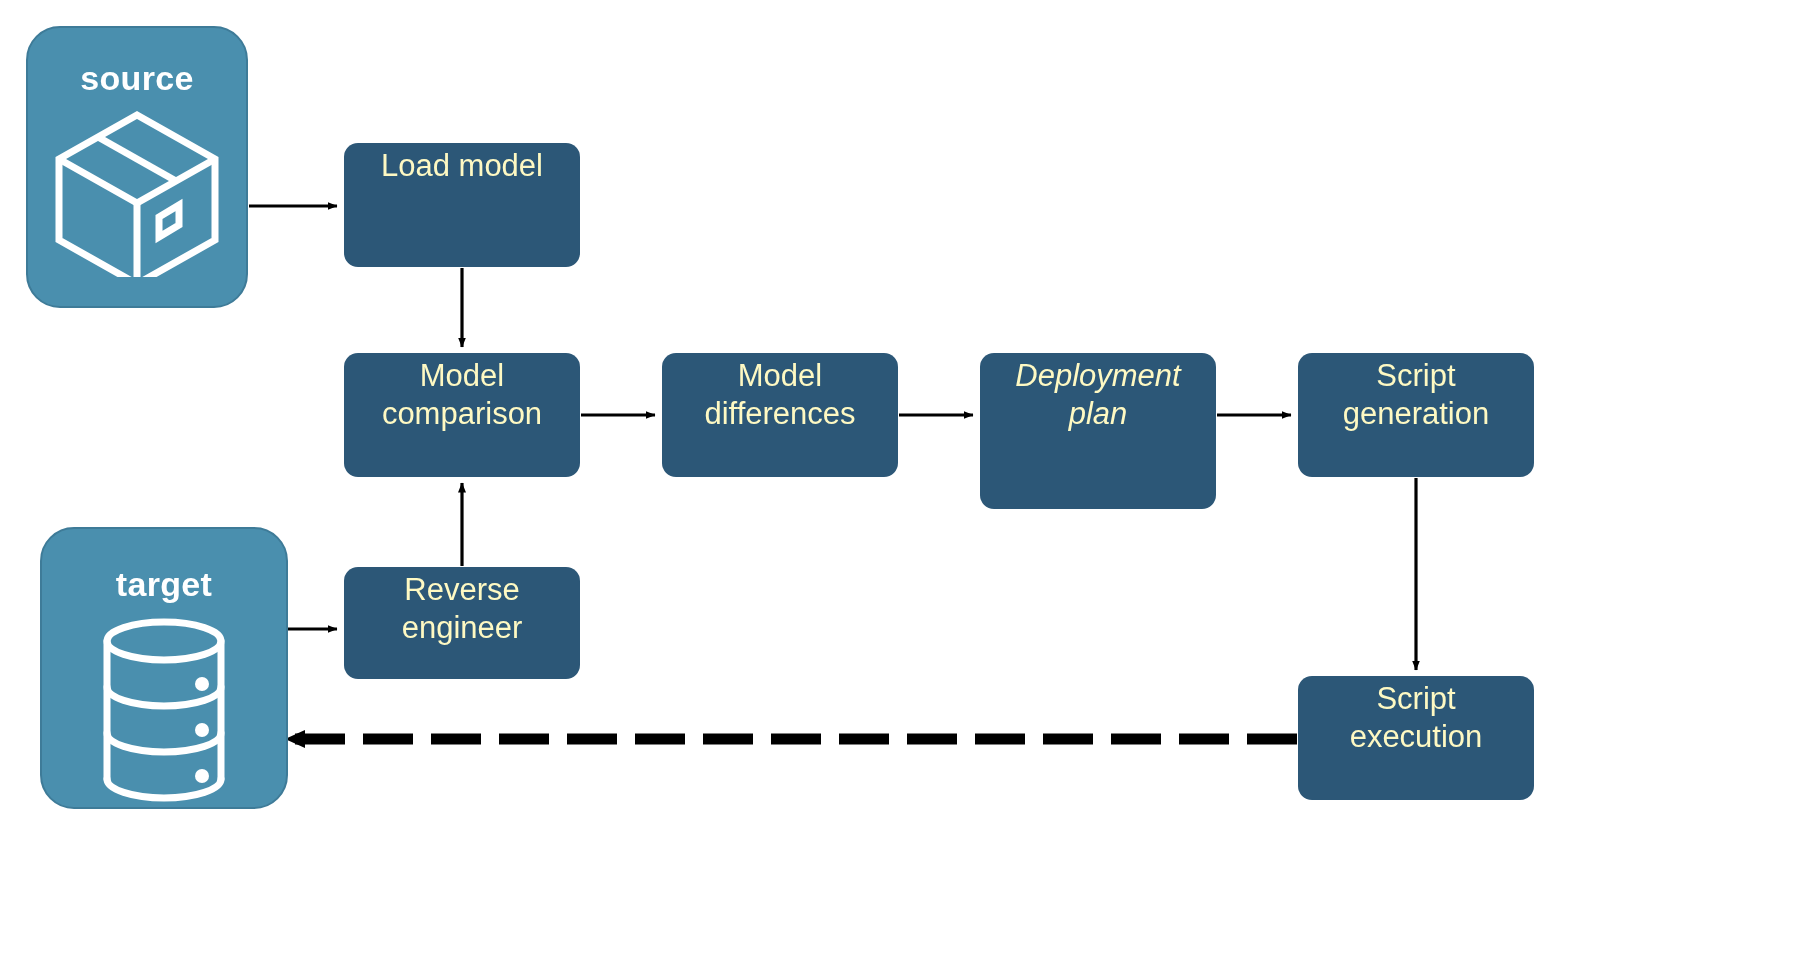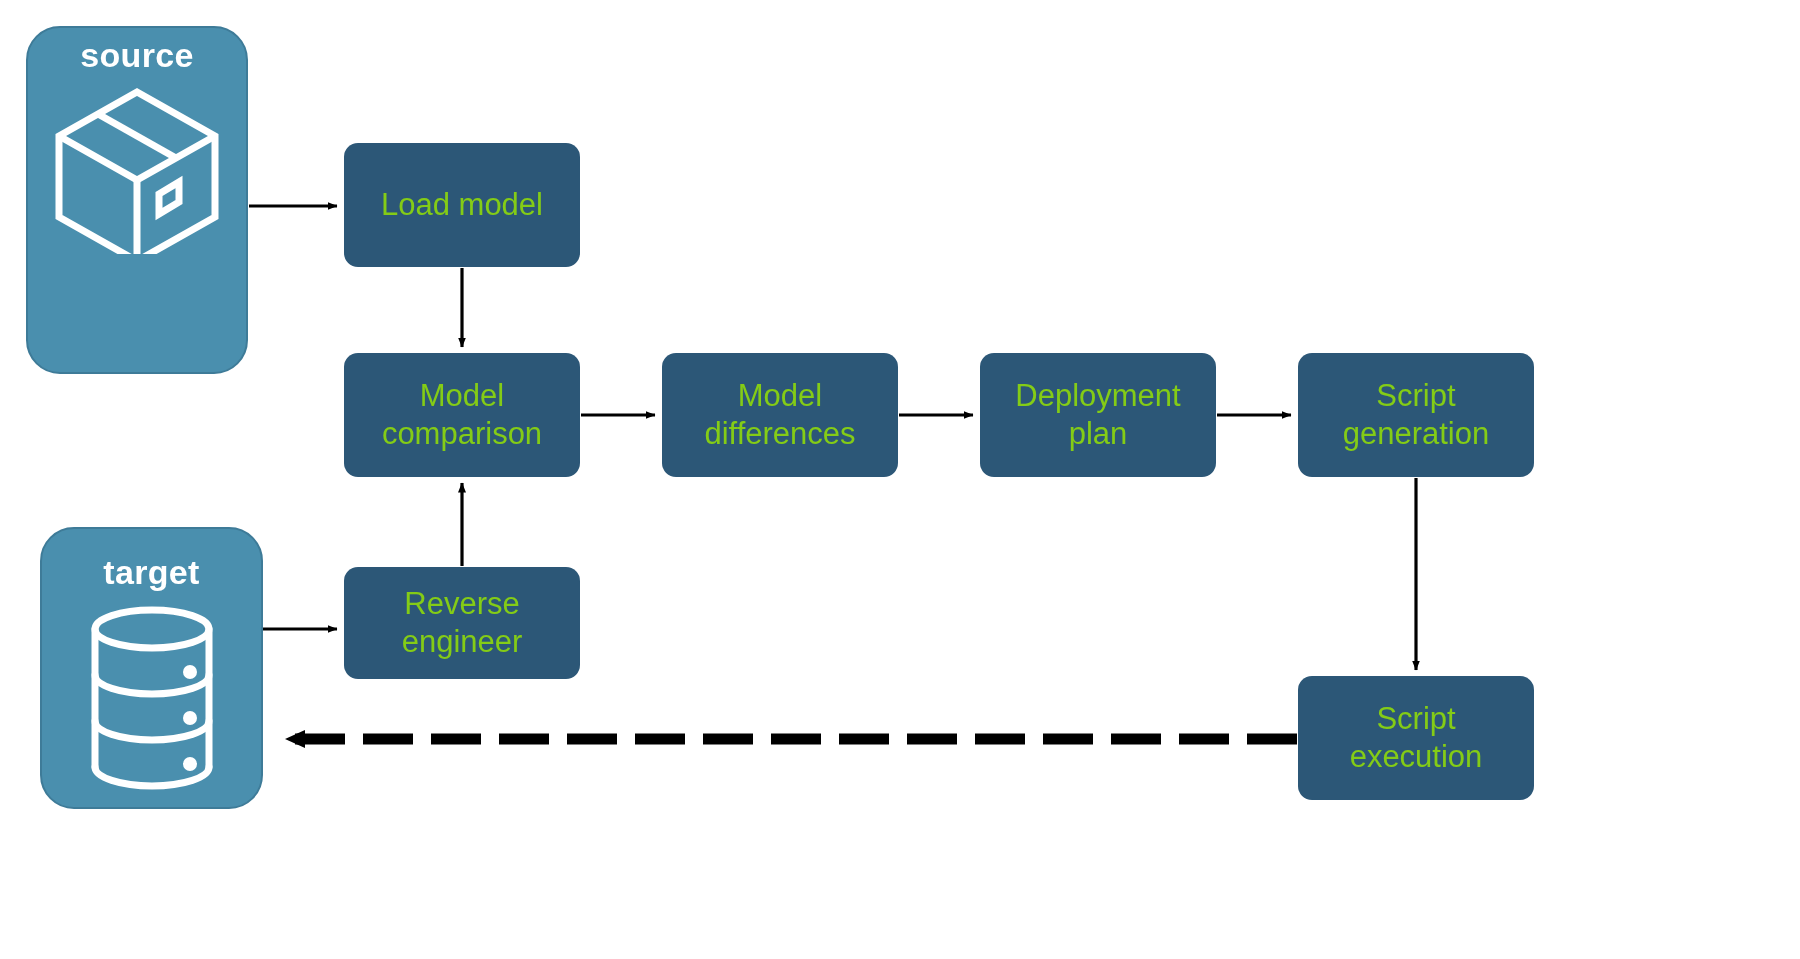--- a/index.html
+++ b/index.html
@@ -50,24 +50,24 @@
     display: block;
   }
 
   
   .proc-box {
     position: absolute;
     background: #2c5777;
     border-radius: 14px;
     box-sizing: border-box;
     display: flex;
-    align-items: center;
+    align-items: flex-start;
     justify-content: center;
     text-align: center;
-    color: #84cc16;
+    color: #fef9c3;
     font-size: 31px;
     line-height: 1.22;
     padding: 4px 10px;
     user-select: none;
   }
   .proc-label {
     display: block;
     white-space: pre-line;
   }
 </style>
@@ -116,39 +116,39 @@
 
     <g>
       <line x1="462" y1="566" x2="462" y2="483" stroke="#000000" stroke-width="3.2" marker-end="url(#arrowSolid)"></line>
     </g>
 
     <g>
       <line x1="1297" y1="739" x2="286" y2="739" stroke="#000000" stroke-width="11" stroke-dasharray="50 18" marker-end="url(#arrowDashed)"></line>
     </g>
   </svg>
 
-  <div class="endpoint-card" id="card-source" style="left:26px; top:26px; width:222px; height:348px; padding-top:10px;">
+  <div class="endpoint-card" id="card-source" style="left:26px; top:26px; width:222px; height:282px; padding-top:33px;">
     <div class="endpoint-title">source</div>
     <div class="endpoint-icon" style="margin-top:12px;">
       <svg width="180" height="170" viewBox="0 0 180 170">
         <g fill="none" stroke="#ffffff" stroke-width="7" stroke-linejoin="miter" stroke-linecap="butt">
 
           <path d="M90 8 L168 52 L168 133 L90 177 L12 133 L12 52 Z"></path>
 
           <path d="M12 52 L90 96 L168 52"></path>
           <path d="M90 96 L90 177"></path>
           <path d="M51 30 L129 74"></path>
         </g>
 
         <path d="M112 110 L132 98 L132 118 L112 130 Z" fill="none" stroke="#ffffff" stroke-width="7"></path>
       </svg>
     </div>
   </div>
 
-  <div class="endpoint-card" id="card-target" style="left:40px; top:527px; width:223px; height:282px; padding-top:26px;">
+  <div class="endpoint-card" id="card-target" style="left:40px; top:527px; width:248px; height:282px; padding-top:38px;">
     <div class="endpoint-title">target</div>
     <div class="endpoint-icon" style="margin-top:14px;">
       <svg width="150" height="190" viewBox="0 0 150 190">
         <g fill="none" stroke="#ffffff" stroke-width="7" stroke-linecap="round">
 
           <ellipse cx="75" cy="26" rx="57" ry="19"></ellipse>
 
           <path d="M18 26 L18 164"></path>
           <path d="M132 26 L132 164"></path>
 
@@ -171,21 +171,21 @@
   <div class="proc-box" style="left:344px; top:353px; width:236px; height:124px;">
     <span class="proc-label">Model
 comparison</span>
   </div>
 
   <div class="proc-box" style="left:662px; top:353px; width:236px; height:124px;">
     <span class="proc-label">Model
 differences</span>
   </div>
 
-  <div class="proc-box" style="left:980px; top:353px; width:236px; height:124px;">
+  <div class="proc-box" style="left:980px; top:353px; width:236px; height:156px;font-style:italic;">
     <span class="proc-label">Deployment
 plan</span>
   </div>
 
   <div class="proc-box" style="left:1298px; top:353px; width:236px; height:124px;">
     <span class="proc-label">Script
 generation</span>
   </div>
 
   <div class="proc-box" style="left:1298px; top:676px; width:236px; height:124px;">

